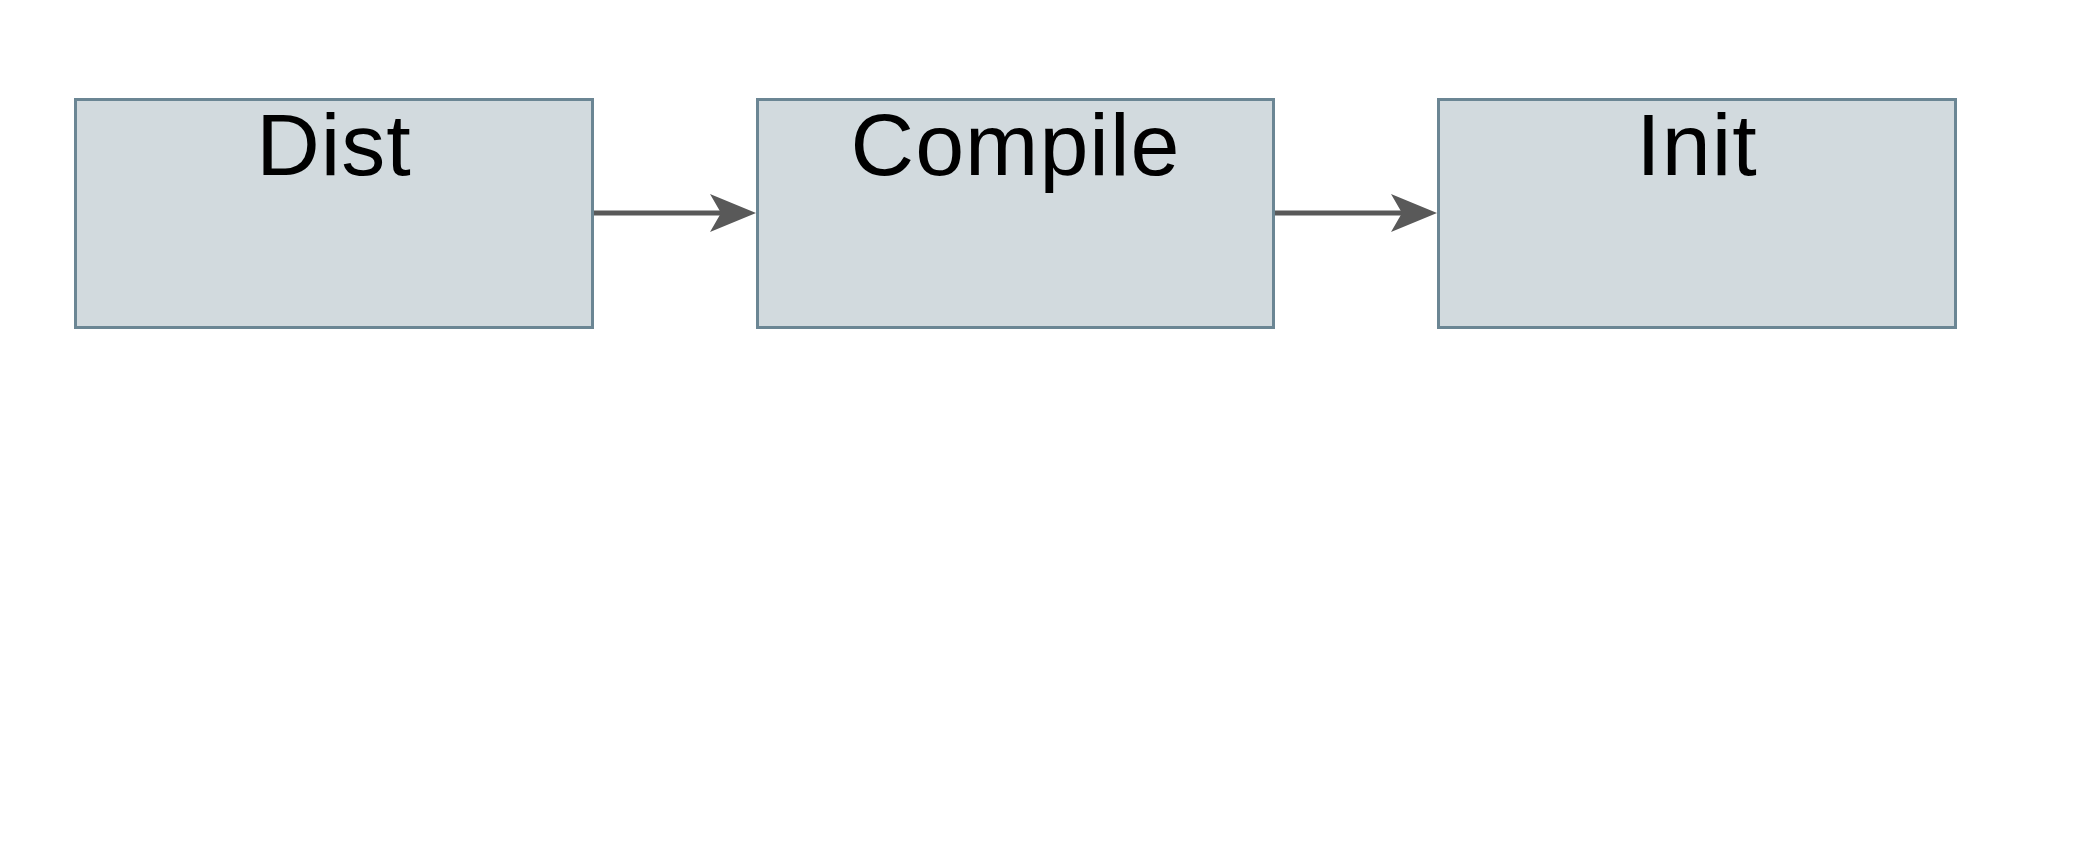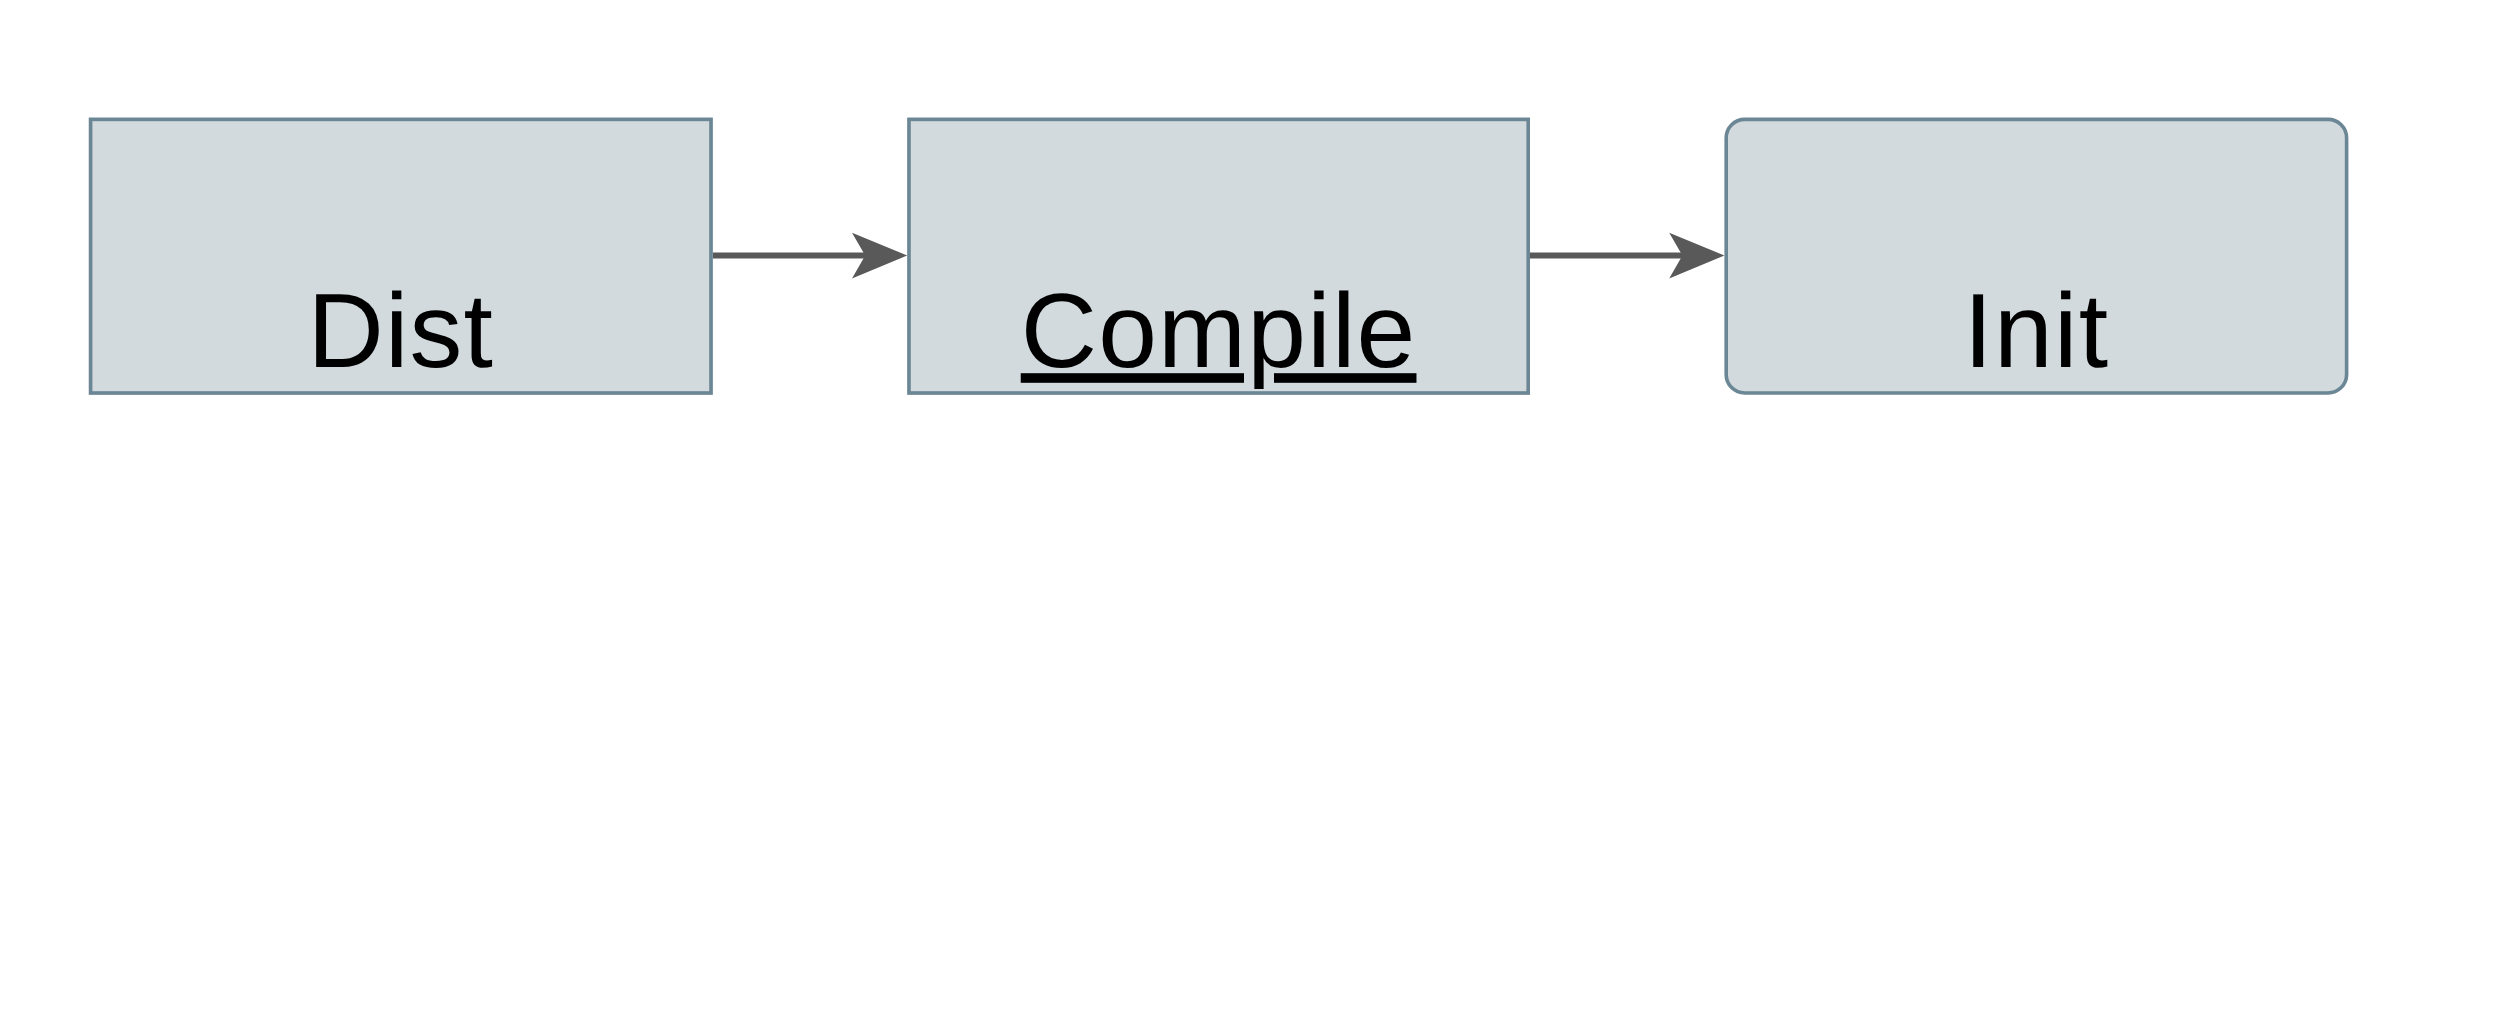--- a/index.html
+++ b/index.html
@@ -14,34 +14,34 @@
     background: #ffffff;
     font-family: "Liberation Sans", "DejaVu Sans", sans-serif;
     overflow: hidden;
   }
   .node {
     position: absolute;
     box-sizing: border-box;
     background: #d2dade;
     border: 3px solid #6b8694;
     display: flex;
-    align-items: flex-end;
+    align-items: flex-start;
     justify-content: center;
   }
   .node-label {
     font-size: 88px;
     font-weight: 400;
     color: #000000;
     letter-spacing: 1px;
     line-height: 1;
     padding-bottom: 6px; 
   }
   .node-dist    { left: 74px;   top: 98px;  width: 520px; height: 231px; }
-  .node-compile { left: 756px;  top: 98px;  width: 519px; height: 231px; text-decoration: underline; }
-  .node-init    { left: 1437px; top: 98px;  width: 520px; height: 231px; border-radius: 17px; }
+  .node-compile { left: 756px;  top: 98px;  width: 519px; height: 231px; }
+  .node-init    { left: 1437px; top: 98px;  width: 520px; height: 231px; }
   .node-clean   { left: 756px;  top: 513px; width: 520px; height: 231px; }
   .arrow {
     position: absolute;
     display: block;
   }
   .arrow-1 { left: 594px;  top: 193px; width: 162px; height: 40px; }
   .arrow-2 { left: 1275px; top: 193px; width: 162px; height: 40px; }
   .arrow line    { stroke: #595959; stroke-width: 5px; }
   .arrow polygon { fill: #595959; }
 </style>

